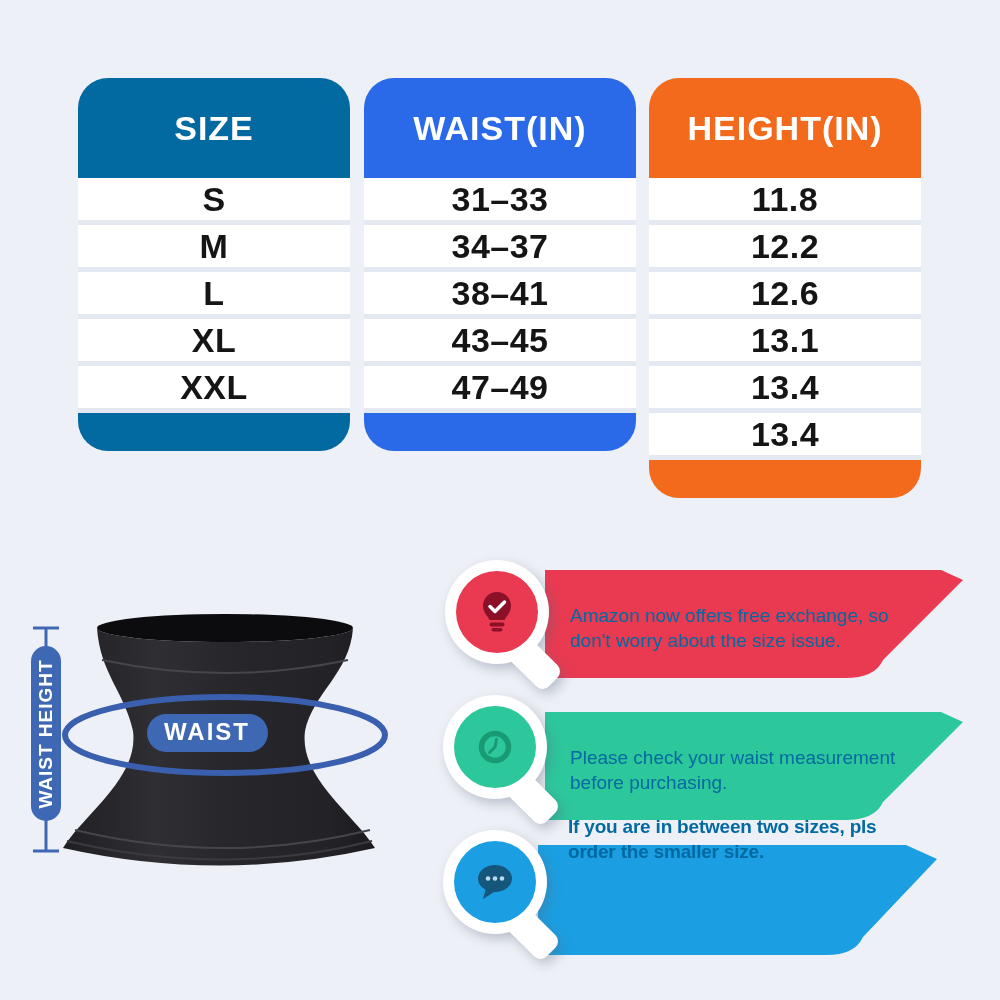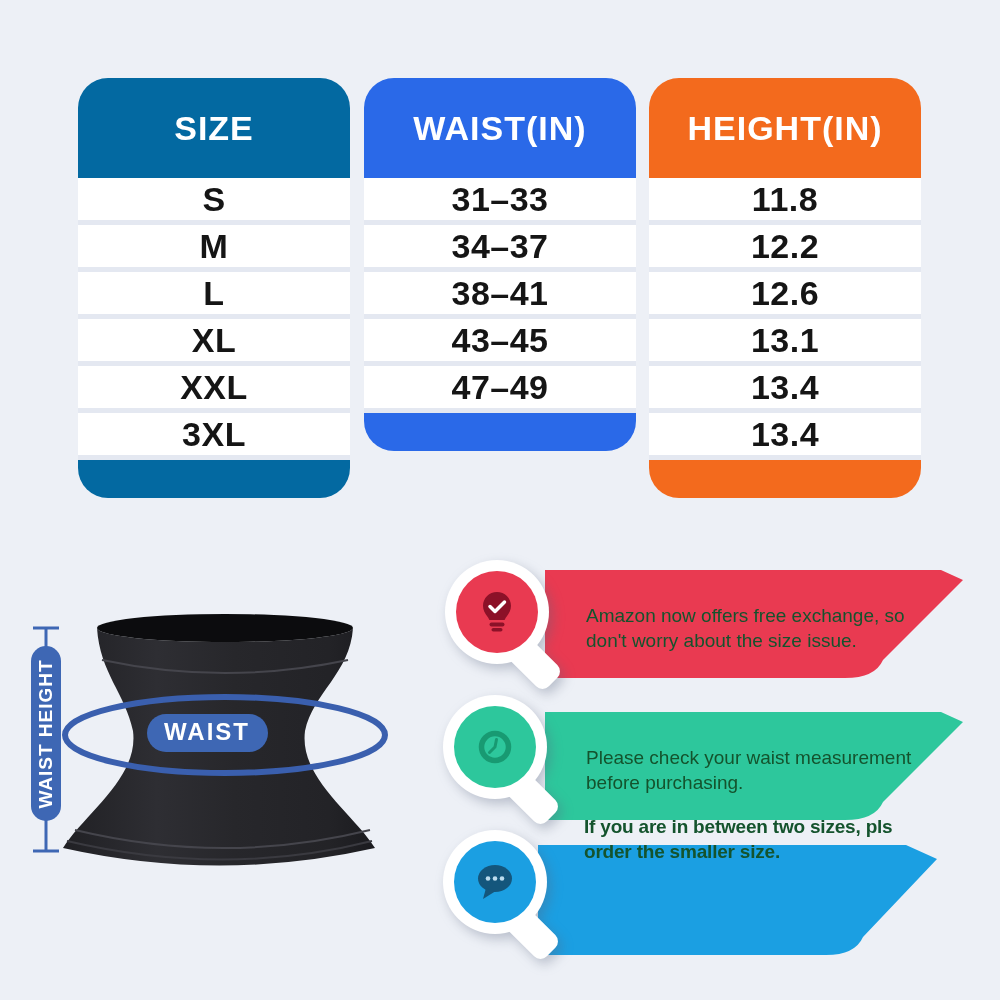--- a/index.html
+++ b/index.html
@@ -23,21 +23,21 @@
 
   
   .diagram-svg{position:absolute;left:20px;top:598px;width:400px;height:290px;}
   svg text{font-family:"Liberation Sans", sans-serif;}
 
   
   .banner{position:absolute;}
   .banner-1{left:545px;top:570px;}
   .banner-2{left:545px;top:712px;}
   .banner-3{left:538px;top:845px;}
-  .callout-text{position:absolute;color:#14532d;font-size:19px;line-height:1.32;margin-left:16px;}
+  .callout-text{position:absolute;color:#0369a1;font-size:19px;line-height:1.32;}
   .text-1{left:570px;top:603px;width:362px;}
   .text-2{left:570px;top:745px;width:362px;}
   .text-3{left:568px;top:814px;width:354px;font-weight:bold;font-size:19px;letter-spacing:-0.2px;}
   .badge{position:absolute;filter:drop-shadow(4px 5px 6px rgba(90,100,125,0.35));}
   .badge-1{left:445px;top:560px;}
   .badge-2{left:443px;top:695px;}
   .badge-3{left:443px;top:830px;}
 </style>
 </head>
 <body>
@@ -48,21 +48,20 @@
 
     <div class="col col-size">
       <div class="col-header hdr-size">
         <span>SIZE</span>
       </div>
       <div class="cell">S</div>
       <div class="cell">M</div>
       <div class="cell">L</div>
       <div class="cell">XL</div>
       <div class="cell">XXL</div>
-      <div class="cell">3XL</div>
       <div class="col-footer hdr-size"></div>
     </div>
 
     <div class="col col-waist">
       <div class="col-header hdr-waist">
         <span>WAIST(IN)</span>
       </div>
       <div class="cell">31–33</div>
       <div class="cell">34–37</div>
       <div class="cell">38–41</div>

